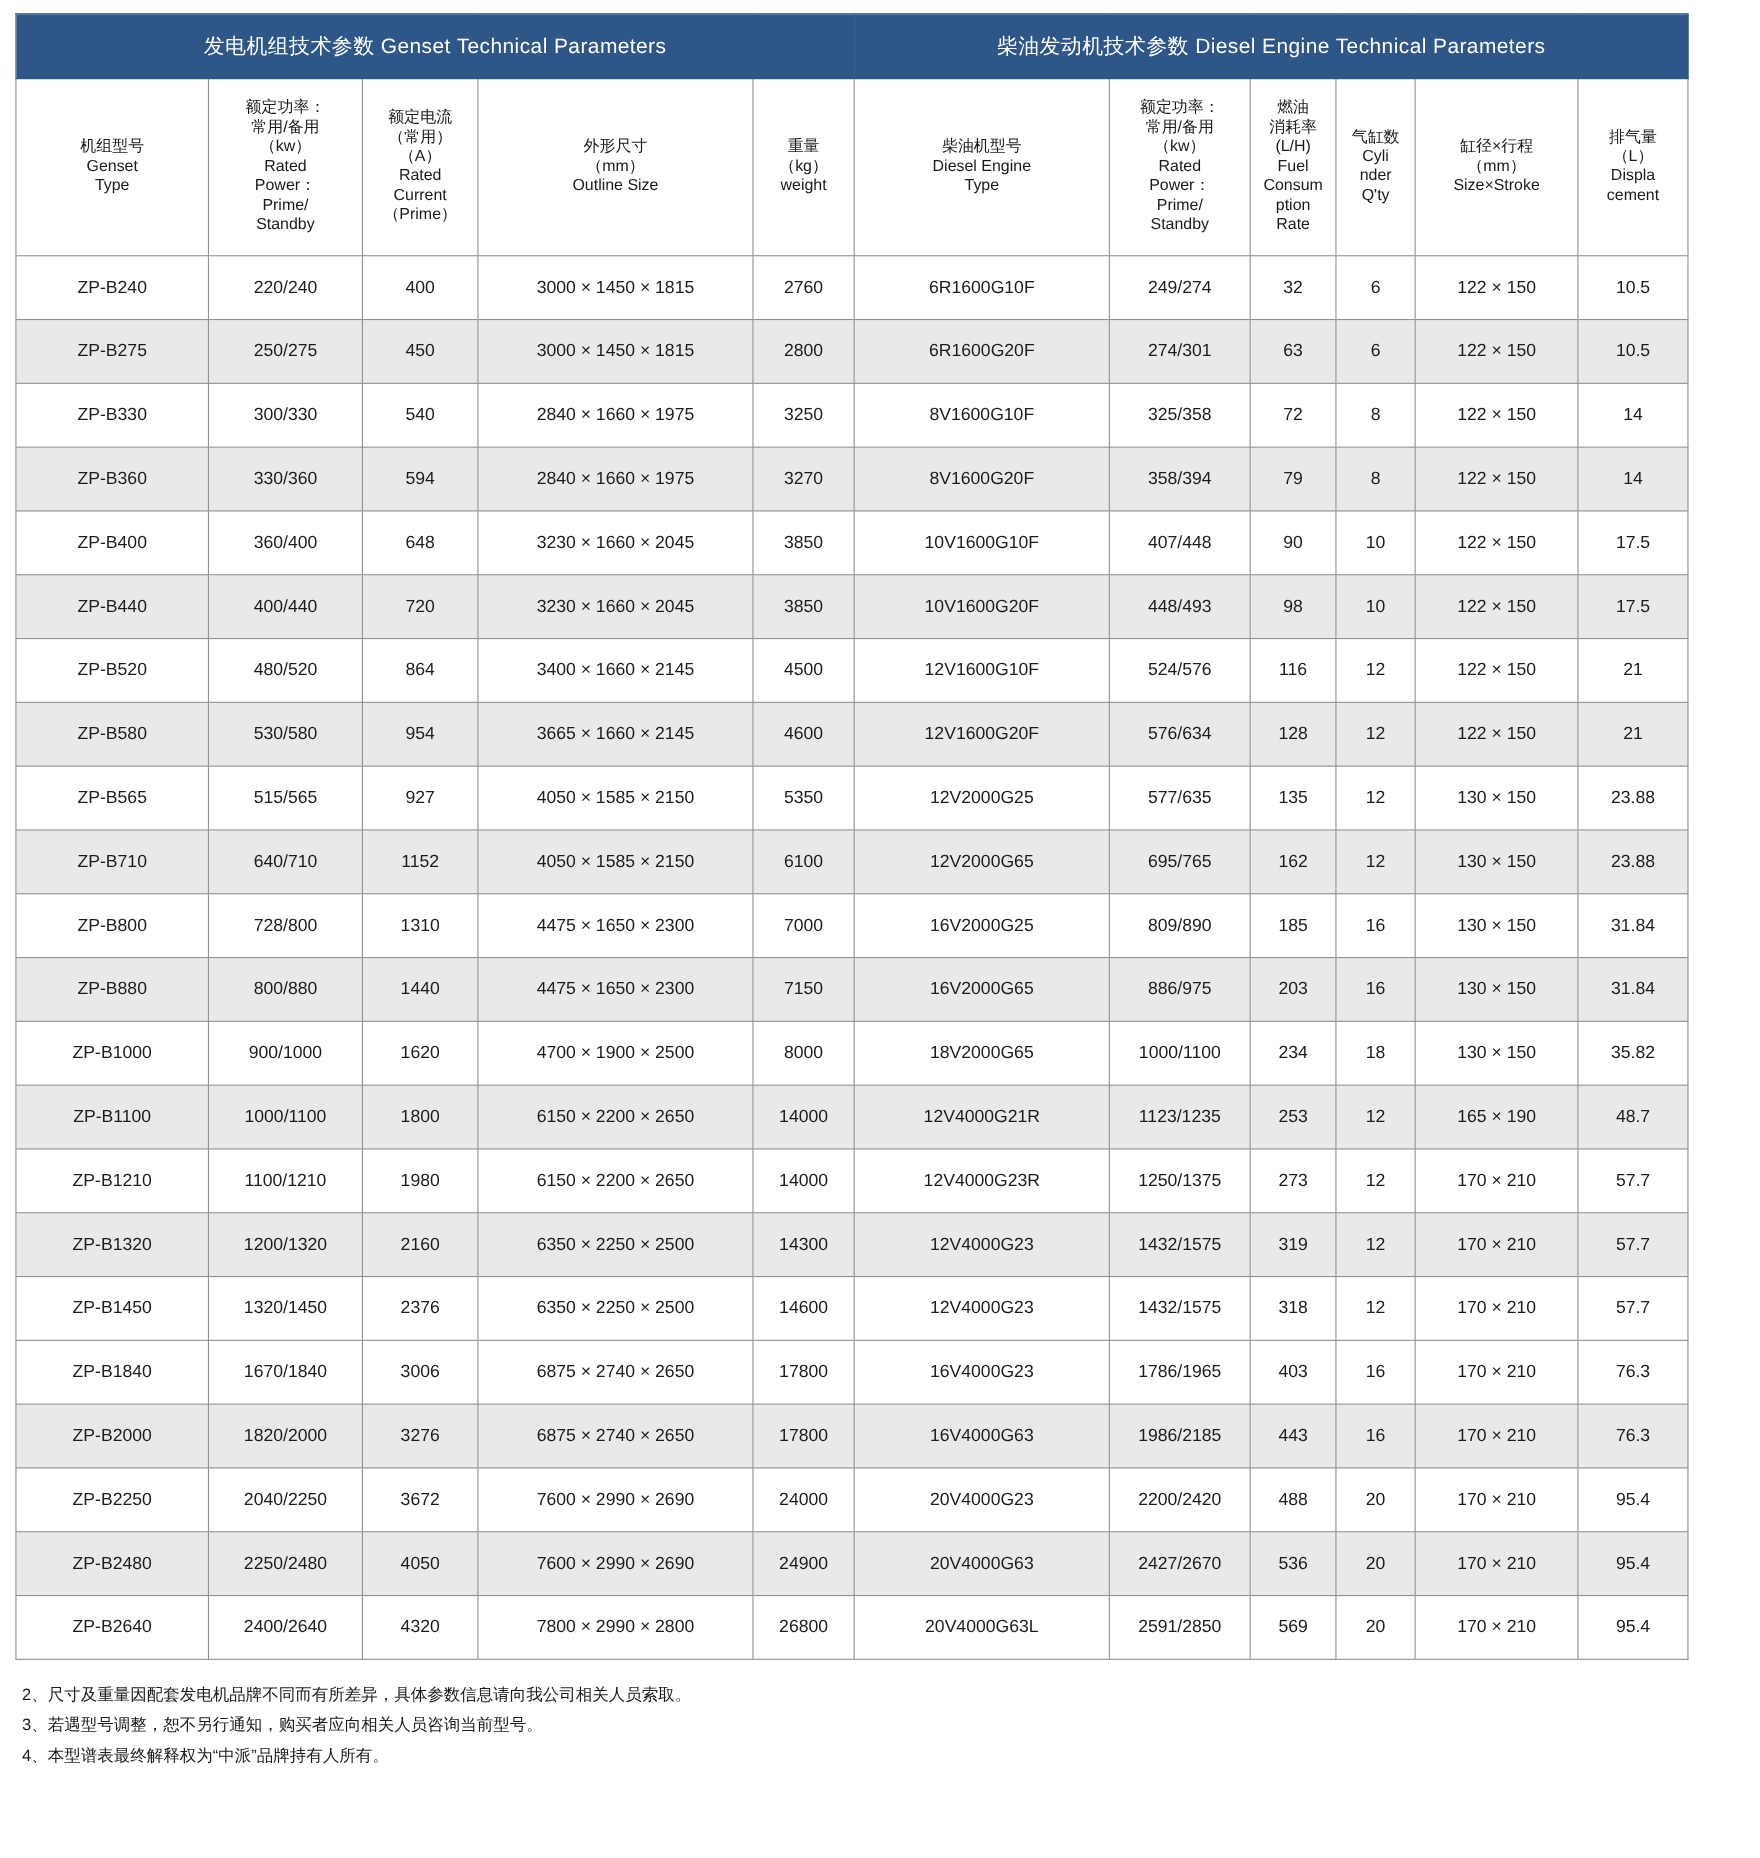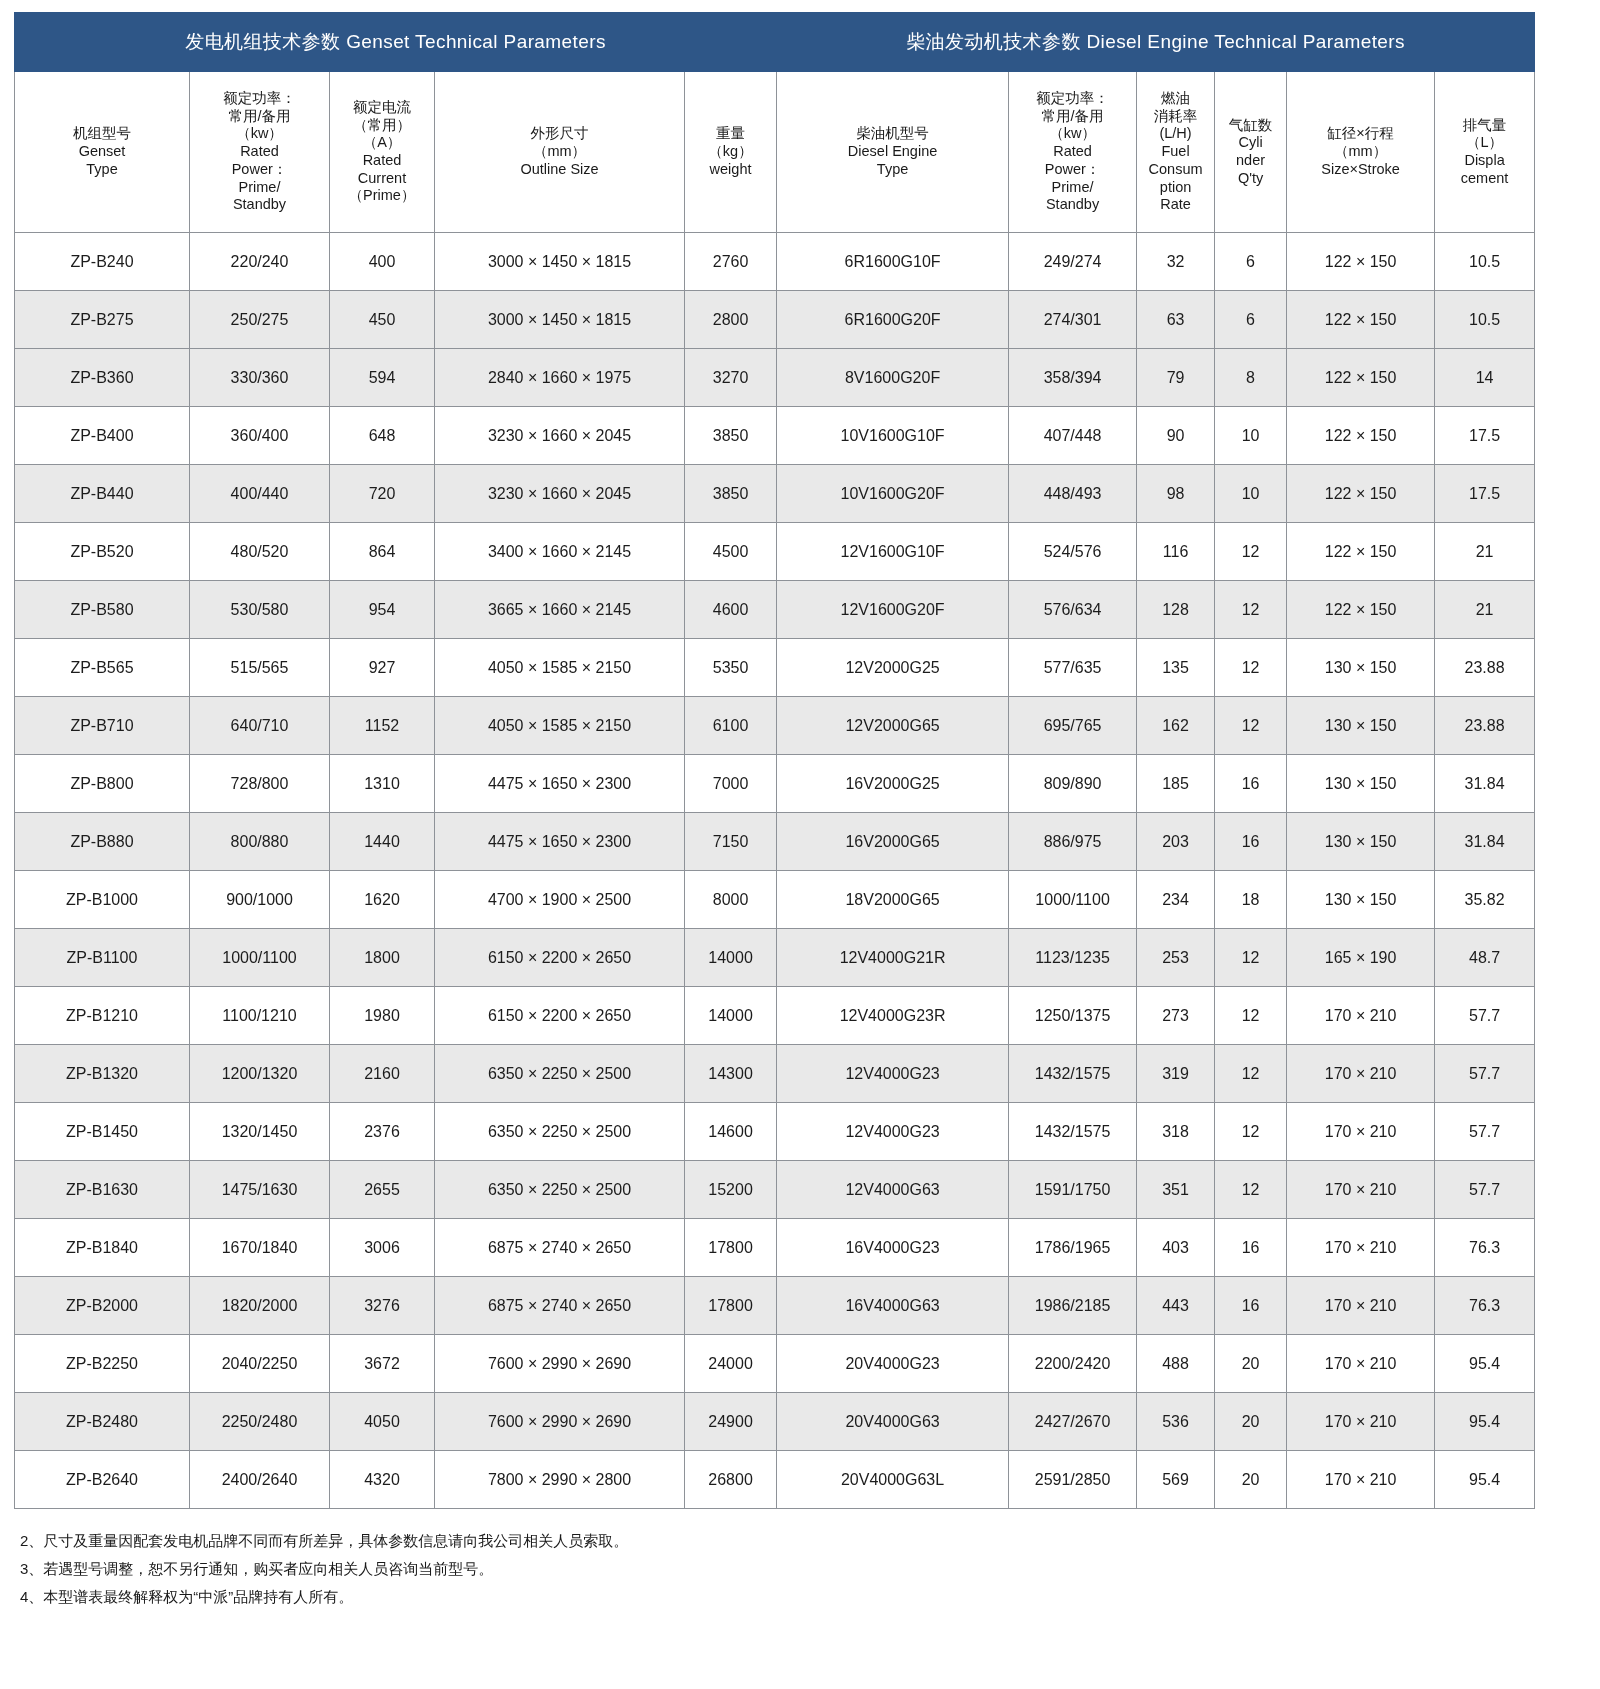--- a/index.html
+++ b/index.html
@@ -179,20 +179,33 @@
           <td class="data">450</td>
           <td class="data">3000 × 1450 × 1815</td>
           <td class="data">2800</td>
           <td class="data">6R1600G20F</td>
           <td class="data">274/301</td>
           <td class="data">63</td>
           <td class="data">6</td>
           <td class="data">122 × 150</td>
           <td class="data">10.5</td>
         </tr>
+        <tr class="odd">
+          <td class="data">ZP-B330</td>
+          <td class="data">300/330</td>
+          <td class="data">540</td>
+          <td class="data">2840 × 1660 × 1975</td>
+          <td class="data">3250</td>
+          <td class="data">8V1600G10F</td>
+          <td class="data">325/358</td>
+          <td class="data">72</td>
+          <td class="data">8</td>
+          <td class="data">122 × 150</td>
+          <td class="data">14</td>
+        </tr>
         <tr class="even">
           <td class="data">ZP-B360</td>
           <td class="data">330/360</td>
           <td class="data">594</td>
           <td class="data">2840 × 1660 × 1975</td>
           <td class="data">3270</td>
           <td class="data">8V1600G20F</td>
           <td class="data">358/394</td>
           <td class="data">79</td>
           <td class="data">8</td>
@@ -361,33 +374,20 @@
           <td class="data">2376</td>
           <td class="data">6350 × 2250 × 2500</td>
           <td class="data">14600</td>
           <td class="data">12V4000G23</td>
           <td class="data">1432/1575</td>
           <td class="data">318</td>
           <td class="data">12</td>
           <td class="data">170 × 210</td>
           <td class="data">57.7</td>
         </tr>
-        <tr class="even">
-          <td class="data">ZP-B1630</td>
-          <td class="data">1475/1630</td>
-          <td class="data">2655</td>
-          <td class="data">6350 × 2250 × 2500</td>
-          <td class="data">15200</td>
-          <td class="data">12V4000G63</td>
-          <td class="data">1591/1750</td>
-          <td class="data">351</td>
-          <td class="data">12</td>
-          <td class="data">170 × 210</td>
-          <td class="data">57.7</td>
-        </tr>
         <tr class="odd">
           <td class="data">ZP-B1840</td>
           <td class="data">1670/1840</td>
           <td class="data">3006</td>
           <td class="data">6875 × 2740 × 2650</td>
           <td class="data">17800</td>
           <td class="data">16V4000G23</td>
           <td class="data">1786/1965</td>
           <td class="data">403</td>
           <td class="data">16</td>

